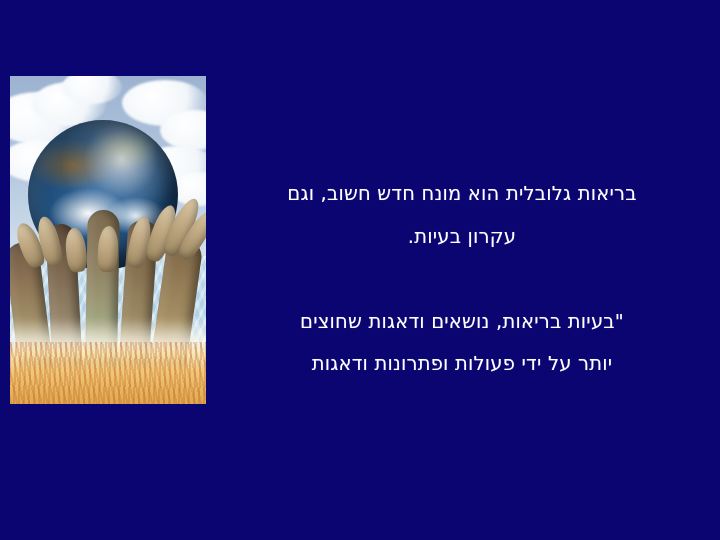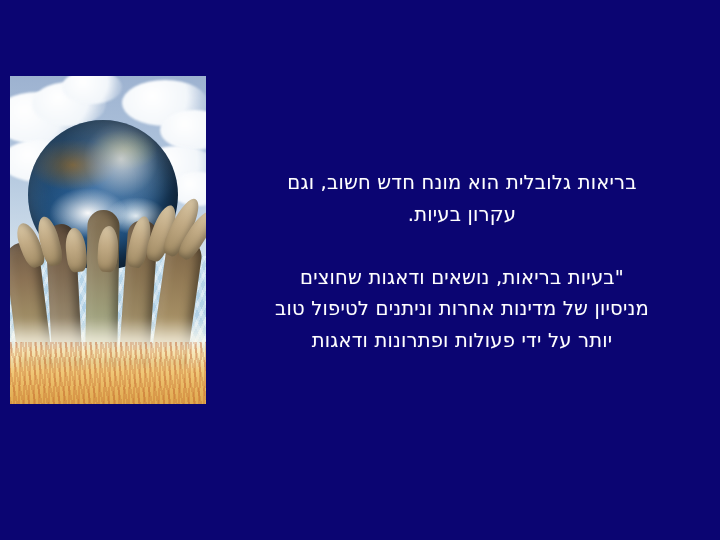--- a/index.html
+++ b/index.html
@@ -156,21 +156,21 @@
     top: 166px;
     width: 452px;
     direction: rtl;
     text-align: center;
     color: #ffffff;
     font-size: 19.5px;
     line-height: 29.5px;
     letter-spacing: 0.2px;
     text-shadow: 0 0 1px rgba(255,255,255,0.25);
   }
-  #textbox p { margin: 2px; }
+  #textbox p { margin: 13px; }
   #textbox .gap { height: 29.5px; }
 </style>
 </head>
 <body>
 
 <div id="slide">
 
   <div id="picture">
     <div class="sky"></div>
 
@@ -208,17 +208,16 @@
     <div class="ground"></div>
   </div>
 
   <div id="textbox">
     <p>בריאות גלובלית הוא מונח חדש חשוב, וגם</p>
     <p>עקרון בעיות.</p>
 
     <div class="gap"></div>
 
     <p>"בעיות בריאות, נושאים ודאגות שחוצים</p>
-    <p>מניסיון של מדינות אחרות וניתנים לטיפול טוב</p>
     <p>יותר על ידי פעולות ופתרונות ודאגות</p>
   </div>
 
 </div>
 
 </body></html>

